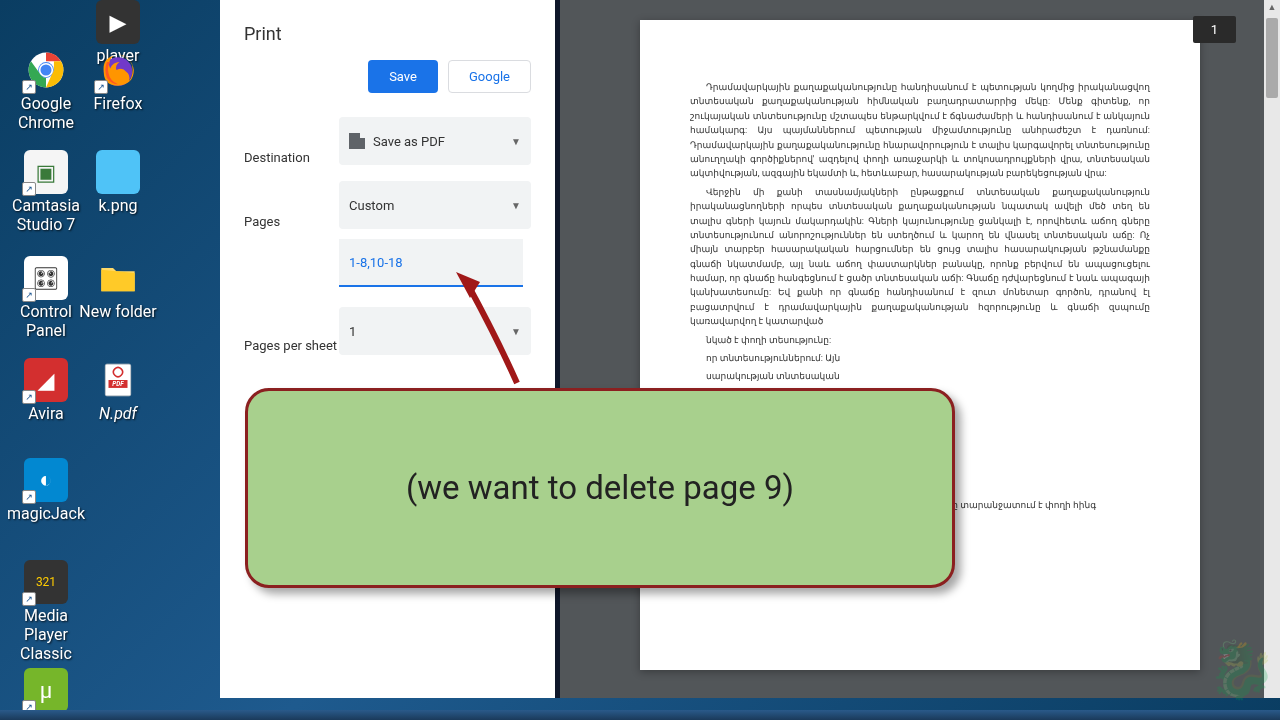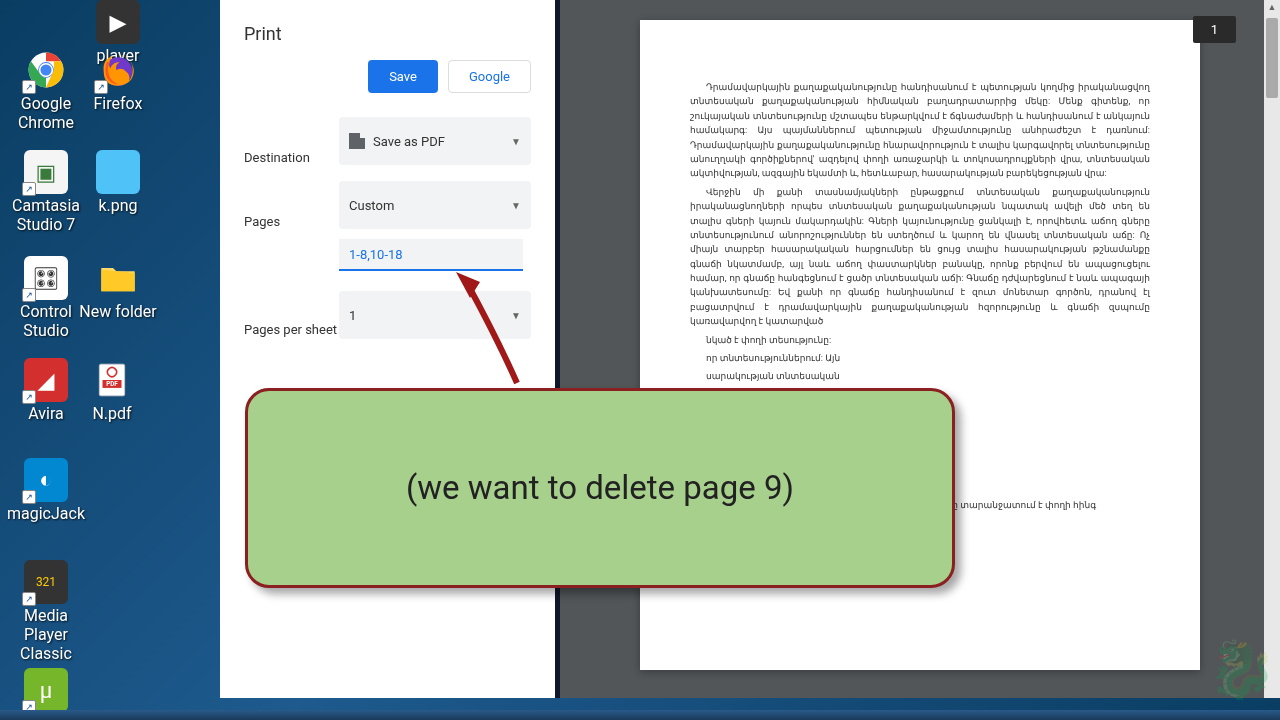--- a/index.html
+++ b/index.html
@@ -22,21 +22,21 @@
 .btn { padding: 8px 20px; border-radius: 4px; font-size: 13px; cursor: pointer; border: 1px solid transparent; }
 .btn-primary { background: #1a73e8; color: #fff; }
 .btn-secondary { background: #fff; color: #1a73e8; border-color: #dadce0; }
 
 .print-row { display: flex; align-items: flex-end; margin-bottom: 16px; }
 .print-label { width: 95px; font-size: 13px; color: #333; }
 .print-label-multi { width: 95px; font-size: 13px; color: #333; line-height: 1.3; }
 .print-select { flex: 1; height: 48px; background: #f1f3f4; border: none; border-radius: 4px; padding: 0 10px; display: flex; align-items: center; justify-content: space-between; font-size: 13px; color: #333; cursor: pointer; }
 .print-select .caret { color: #666; font-size: 10px; }
 .print-input-row { margin-left: 95px; margin-top: -6px; margin-bottom: 20px; }
-.print-input { width: 184px; height: 32px; background: #f1f3f4; border: none; border-bottom: 2px solid #1a73e8; padding: 0 10px; font-size: 13px; color: #1a73e8; outline: none; }
+.print-input { width: 184px; height: 48px; background: #f1f3f4; border: none; border-bottom: 2px solid #1a73e8; padding: 0 10px; font-size: 13px; color: #1a73e8; outline: none; }
 .pdf-icon { display: inline-block; width: 16px; height: 16px; background: #5f6368; margin-right: 8px; position: relative; }
 .pdf-icon::after { content: ''; position: absolute; top: 0; right: 0; width: 5px; height: 5px; background: #f1f3f4; }
 
 .preview-area { flex: 1; background: #525659; position: relative; display: flex; justify-content: center; padding-top: 20px; }
 .preview-page { width: 560px; height: 650px; background: #fff; padding: 60px 50px 30px; box-shadow: 0 2px 8px rgba(0,0,0,0.3); overflow: hidden; }
 .preview-text { font-size: 9px; line-height: 1.6; color: #333; text-align: justify; }
 .preview-text p { margin-bottom: 4px; text-indent: 16px; }
 .page-num-box { position: absolute; top: 16px; right: 44px; background: #2a2a2a; color: #fff; padding: 6px 18px; font-size: 13px; border-radius: 2px; }
 .scrollbar-v { position: absolute; right: 0; top: 0; width: 16px; height: 100%; background: #e8e8e8; }
 .scrollbar-thumb { position: absolute; right: 2px; top: 18px; width: 12px; height: 80px; background: #aaa; border-radius: 2px; }
@@ -86,36 +86,36 @@
     <div class="desktop-icon" style="left: 6px; top: 150px;">
       <div class="icon-img" style="background: rgb(245, 245, 245); color: rgb(58, 122, 58); font-size: 22px;">▣<div class="shortcut-arrow">↗</div></div>
       <div class="label">Camtasia Studio 7</div>
     </div>
     <div class="desktop-icon" style="left: 78px; top: 150px;">
       <div class="icon-img" style="background: rgb(79, 195, 247); color: rgb(255, 255, 255); font-size: 22px;"></div>
       <div class="label">k.png</div>
     </div>
     <div class="desktop-icon" style="left: 6px; top: 256px;">
       <div class="icon-img" style="background: rgb(255, 255, 255); color: rgb(51, 51, 51); font-size: 22px;">🎛<div class="shortcut-arrow">↗</div></div>
-      <div class="label">Control Studio</div>
+      <div class="label">Control Panel</div>
     </div>
     <div class="desktop-icon" style="left: 78px; top: 256px;">
       <div class="icon-img">
         <svg viewBox="0 0 48 48" width="40" height="40">
           <path d="M4 12 L4 40 L44 40 L44 16 L22 16 L18 12 Z" fill="#ffd968"></path>
           <path d="M4 14 L44 18 L44 40 L4 40 Z" fill="#ffca28"></path>
         </svg>
       </div>
       <div class="label">New folder</div>
     </div>
     <div class="desktop-icon" style="left: 6px; top: 358px;">
       <div class="icon-img" style="background: rgb(211, 47, 47); color: rgb(255, 255, 255); font-size: 22px;">◢<div class="shortcut-arrow">↗</div></div>
       <div class="label">Avira</div>
     </div>
-    <div class="desktop-icon" style="left: 72px; top: 358px;">
+    <div class="desktop-icon" style="left: 78px; top: 358px; font-style: italic;">
       <div class="icon-img">
         <svg viewBox="0 0 48 48" width="38" height="38">
           <rect x="8" y="4" width="32" height="40" rx="2" fill="#fff" stroke="#ccc"></rect>
           <rect x="12" y="24" width="24" height="10" fill="#d32f2f"></rect>
           <text x="24" y="32" font-size="8" fill="#fff" text-anchor="middle" font-weight="bold">PDF</text>
           <path d="M20 10 Q24 6 28 10 Q32 14 28 18 Q24 22 20 18 Q16 14 20 10" fill="none" stroke="#d32f2f" stroke-width="2"></path>
         </svg>
       </div>
       <div class="label">N.pdf</div>
     </div>

